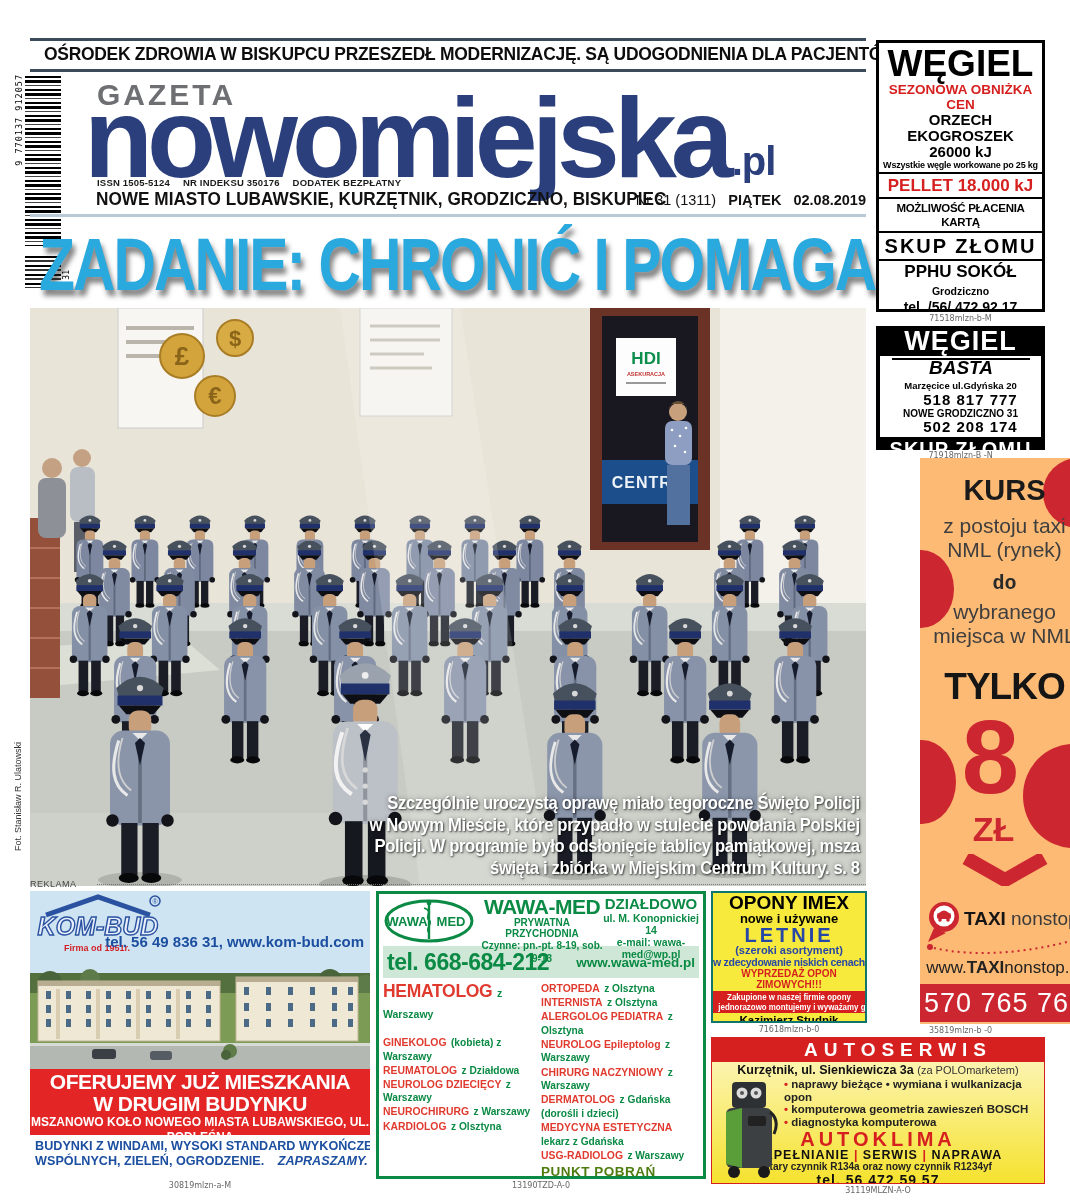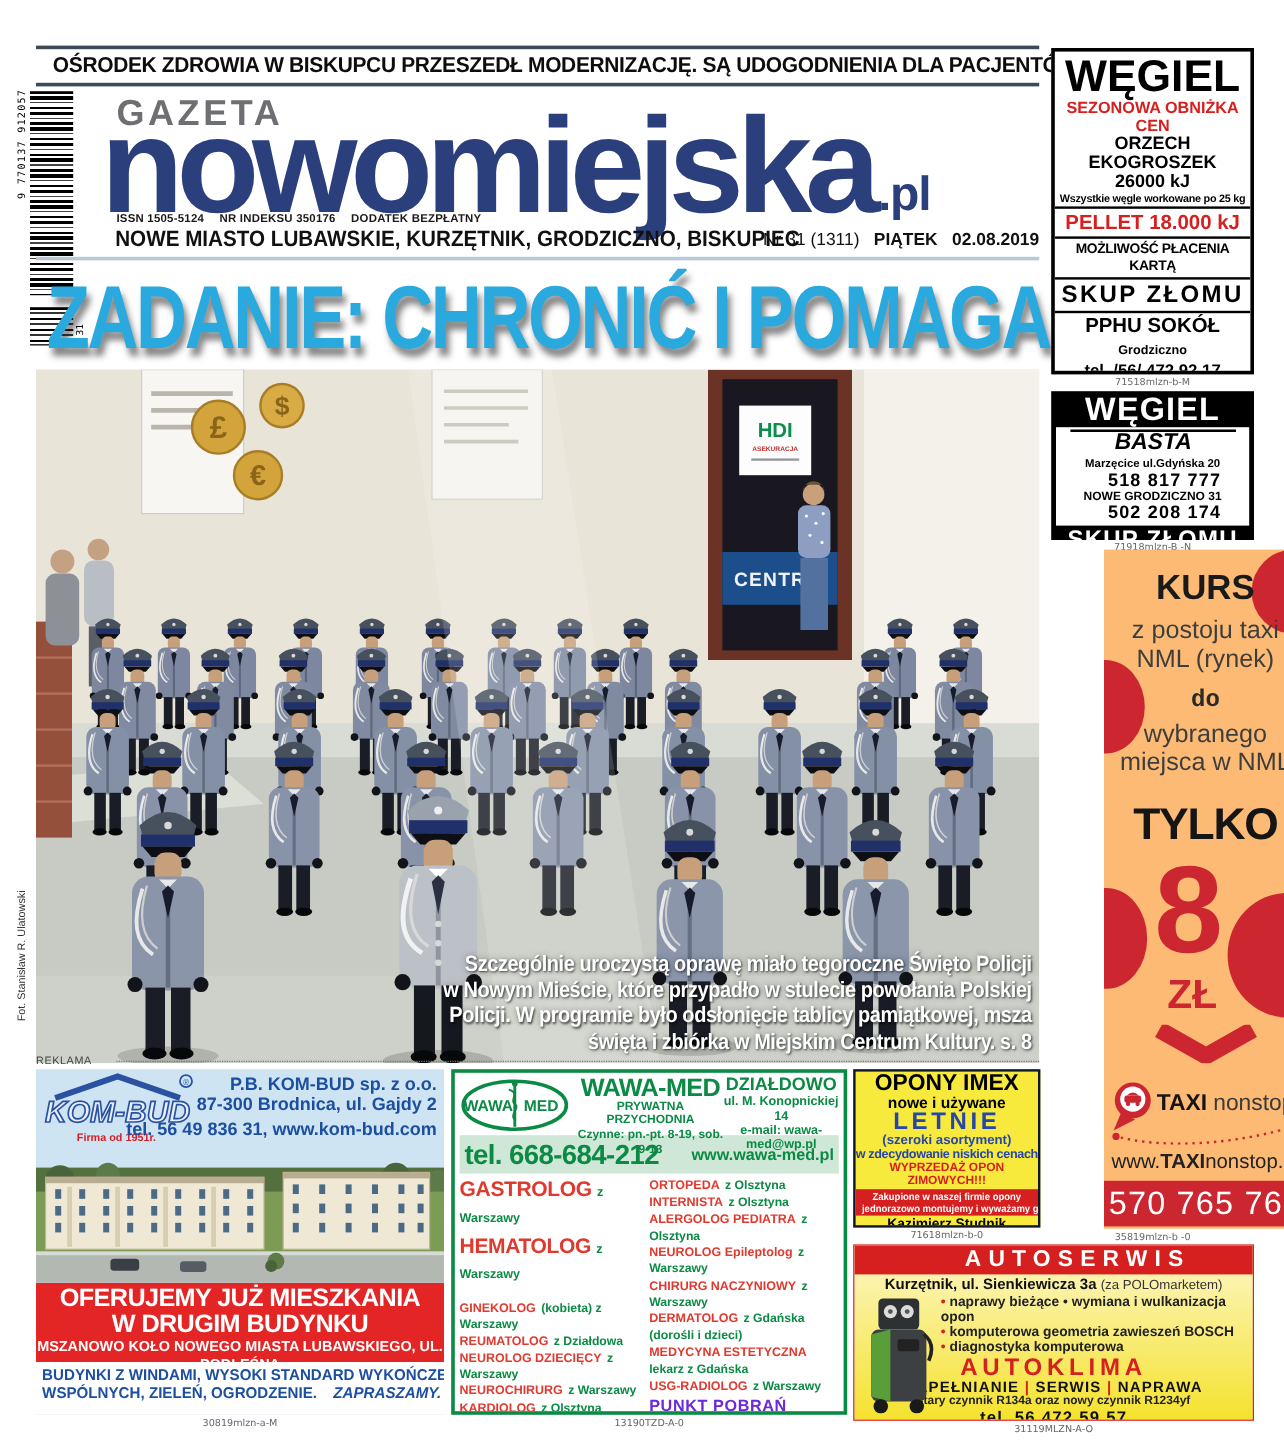--- a/index.html
+++ b/index.html
@@ -124,24 +124,24 @@
   .ww-www { font-size:13.5px; font-weight:800; color:#0a8a44; }
   .ww-cols { display:flex; height:196px; overflow:hidden; }
   .ww-col { width:50%; padding-right:3px; }
   .doc { line-height:11.6px; margin-bottom:0.5px; }
   .doc .dn { color:#e03a2f; font-weight:900; font-size:10.4px; }
   .doc .do { color:#0a8a44; font-weight:800; font-size:10.2px; }
   .doc-big { line-height:20px; margin-bottom:3px; }
   .doc-big .dn { color:#e03a2f; font-weight:900; font-size:17.5px; letter-spacing:-0.3px; }
   .doc-big .do { color:#0a8a44; font-weight:800; font-size:10.5px; }
   .gap8 { height:8px; }
-  .pp-title { color:#6d28d9; font-weight:900; font-size:13.5px; line-height:15px; letter-spacing:0.5px; margin-top:3px; }
-
-  
-  .ad-opony { position:absolute; left:711px; top:891px; width:156px; height:132px; background:#f7ea3d; border:2px solid #0f172a; text-align:center; overflow:hidden; padding-top:1px; }
+  .pp-title { color:#4d7c0f; font-weight:900; font-size:13.5px; line-height:15px; letter-spacing:0.5px; margin-top:3px; }
+
+  
+  .ad-opony { position:absolute; left:711px; top:891px; width:156px; height:132px; background:#f7ea3d; border:2px solid #0f766e; text-align:center; overflow:hidden; padding-top:1px; }
   .op-title { font-size:19px; font-weight:900; line-height:18px; color:#000; }
   .op-sub { font-size:13px; font-weight:800; line-height:14px; color:#000; }
   .op-season { font-size:20px; font-weight:800; line-height:19px; color:#2646a8; letter-spacing:3px; }
   .op-assort { font-size:11px; font-weight:800; line-height:11px; color:#2646a8; }
   .op-prices { font-size:10.5px; font-weight:800; line-height:12px; color:#2646a8; letter-spacing:-0.3px; }
   .op-sale { font-size:10px; font-weight:900; line-height:11px; color:#d6201f; }
   .op-band { background:#d6201f; color:#fff; padding:1px 0; margin:1px 0; }
   .op-band div { font-size:8.5px; font-weight:bold; line-height:10px; transform:scaleX(.93); transform-origin:center; white-space:nowrap; }
   .op-owner, .op-tel { font-size:11.5px; font-weight:800; line-height:12.5px; color:#000; }
 
@@ -471,24 +471,20 @@
     <div class="kb-head">
       <div class="kb-logo">
         <svg width="130" height="52" viewBox="0 0 130 52">
           <polyline points="10,22 62,4 114,22" fill="none" stroke="#2a52a0" stroke-width="5"></polyline>
           <circle cx="119" cy="8" r="5" fill="none" stroke="#2a52a0" stroke-width="1.5"></circle>
           <text x="119" y="11" text-anchor="middle" font-size="7" fill="#2a52a0" font-family="Liberation Sans, sans-serif">®</text>
           <text x="62" y="42" text-anchor="middle" font-size="25" font-weight="900" font-style="italic" fill="#e9effc" stroke="#2a52a0" stroke-width="1.4" font-family="Liberation Sans, sans-serif">KOM-BUD</text>
         </svg>
       </div>
       <div class="kb-since">Firma od 1951r.</div>
-      <div class="kb-right">
-        <div class="kb-co">P.B. KOM-BUD sp. z o.o.</div>
-        <div class="kb-addr">87-300 Brodnica, ul. Gajdy 2</div>
-      </div>
       <div class="kb-tel">tel. 56 49 836 31, www.kom-bud.com</div>
     </div>
     <div class="kb-scene">
       <svg width="340" height="114" viewBox="0 0 340 114">
         <rect width="340" height="30" fill="#cfe4f2"></rect>
         <rect y="18" width="340" height="22" fill="#55703f"></rect>
         <circle cx="20" cy="28" r="12" fill="#49633a"></circle>
           <circle cx="60" cy="24" r="10" fill="#5d7a49"></circle>
           <circle cx="300" cy="26" r="12" fill="#49633a"></circle>
           <circle cx="335" cy="30" r="10" fill="#5d7a49"></circle>
@@ -596,21 +592,20 @@
       </div>
     </div>
     <div class="ww-telband">
       <span class="ww-tel">tel. 668-684-212</span>
       <span class="ww-www">www.wawa-med.pl</span>
     </div>
     <div class="ww-cols">
       <div class="ww-col">
         <div>
 
-        <div class="doc doc-big"><span class="dn">GASTROLOG</span> <span class="do">z Warszawy</span></div>
             <div class="doc doc-big"><span class="dn">HEMATOLOG</span> <span class="do">z Warszawy</span></div>
           </div>
         <div class="gap8"></div>
         <div>
 
         <div class="doc"><span class="dn">GINEKOLOG</span> <span class="do">(kobieta) z Warszawy</span></div>
             <div class="doc"><span class="dn">REUMATOLOG</span> <span class="do">z Działdowa</span></div>
             <div class="doc"><span class="dn">NEUROLOG DZIECIĘCY</span> <span class="do">z Warszawy</span></div>
             <div class="doc"><span class="dn">NEUROCHIRURG</span> <span class="do">z Warszawy</span></div>
             <div class="doc"><span class="dn">KARDIOLOG</span> <span class="do">z Olsztyna</span></div>

